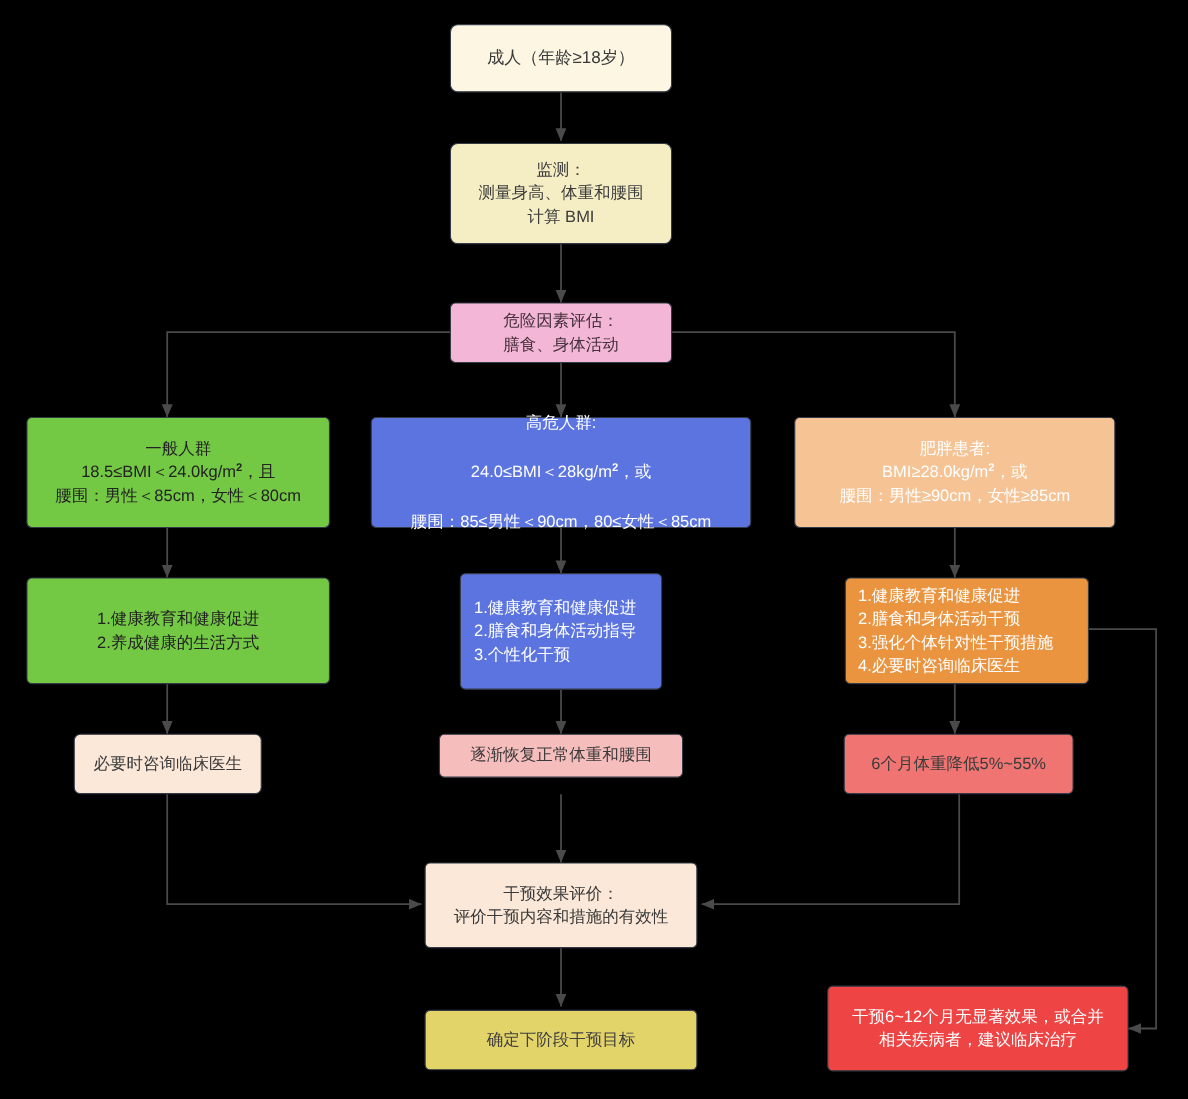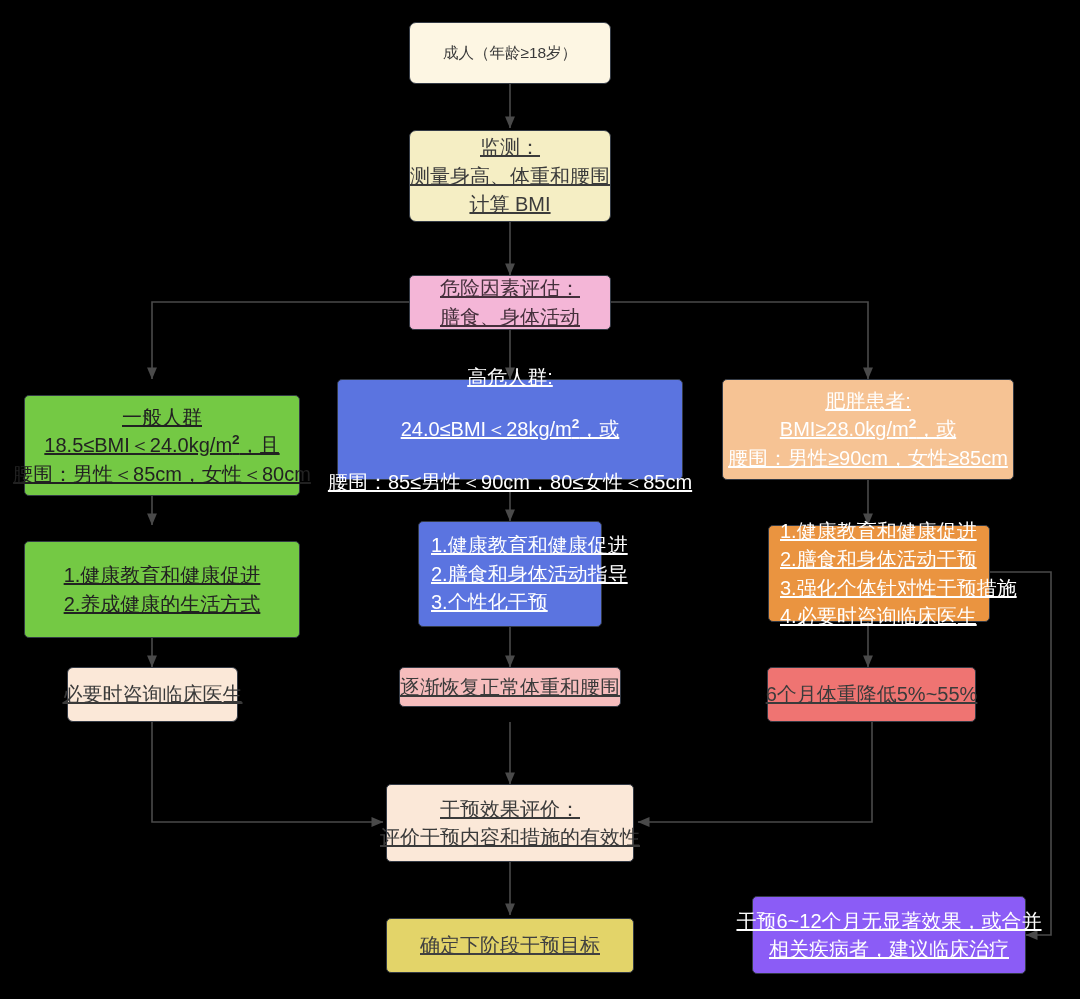--- a/index.html
+++ b/index.html
@@ -38,32 +38,32 @@
     z-index: 3;
   }
   .node .ln { display: block; white-space: nowrap; }
   .node.ltext { align-items: flex-start; }
   .node.ltext .ln { text-align: left; }
 
   
   .beige   { background: #fdf6e3; color: #3a3a3a; }
   .cream   { background: #f5eec4; color: #3b3b3b; }
   .pink    { background: #f4b6d7; color: #45303c; }
-  .green   { background: #74c944; color: #222222; margin-top: 16px; }
+  .green   { background: #74c944; color: #222222; }
   .blue    { background: #5b74e0; color: #ffffff; }
   .peach   { background: #f6c394; color: #ffffff; }
   .orange  { background: #ea9440; color: #ffffff; }
   .linen   { background: #fbe8d8; color: #3a3a3a; }
   .rose    { background: #f6bdbd; color: #3a3a3a; }
   .salmon  { background: #ef7472; color: #3b3b3b; }
-  .red     { background: #8b5cf6; color: #ffffff; }
+  .red     { background: #ef4444; color: #ffffff; }
   .yellow  { background: #e3d469; color: #404040; }
 
   .fs16 { font-size: 15.5px; }
-  .fs15 { font-size: 20px; text-decoration: underline; }
+  .fs15 { font-size: 15px; }
   sup { font-size: 0.68em; vertical-align: super; line-height: 0; font-weight: bold; }
 </style>
 </head>
 <body>
 
 <div id="canvas">
 
   <svg id="edges" viewBox="0 0 1080 999" width="1080" height="999">
     <defs>
       <marker id="ah" markerWidth="9" markerHeight="9" refX="7.2" refY="3.1" orient="auto" markerUnits="strokeWidth">

